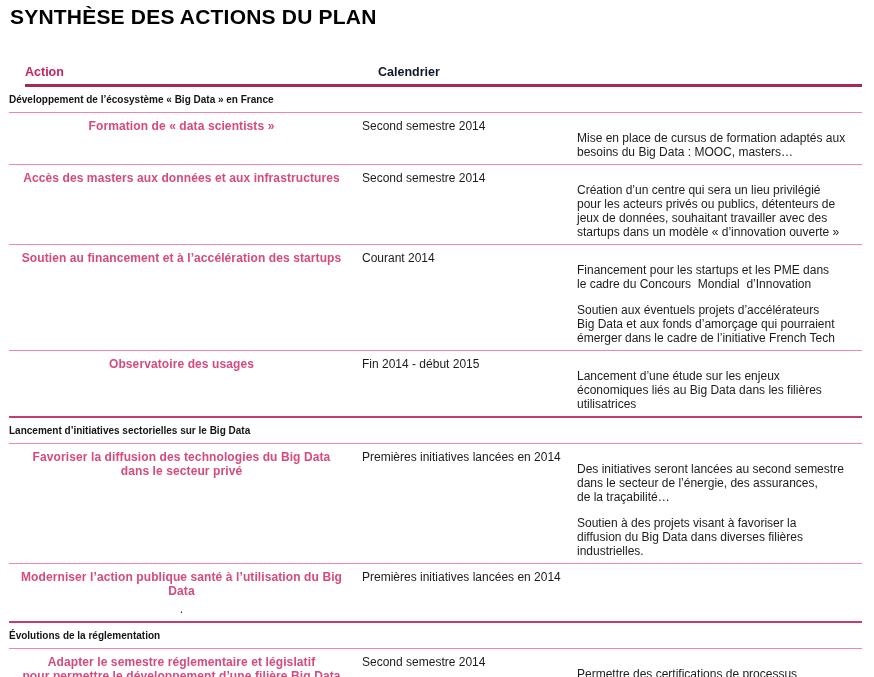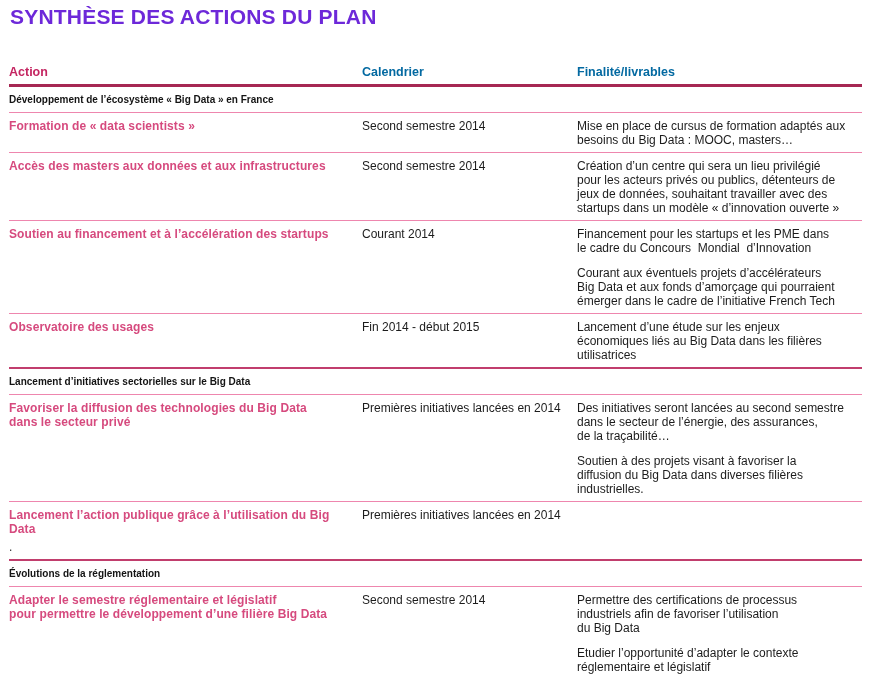--- a/index.html
+++ b/index.html
@@ -19,36 +19,37 @@
     color:var(--ink);
     -webkit-font-smoothing:antialiased;
   }
   .doc{padding:6px 12px 0 9px;}
   h1.page-title{
     margin:0 0 0 1px;
     font-size:21px;
     line-height:22px;
     font-weight:bold;
     letter-spacing:0.2px;
-    color:#6d28d9;
+    color:#000000;
   }
   .table{margin-top:37px;}
   .grid-row{
     display:grid;
     grid-template-columns:353px 215px 1fr;
   }
   .header-row{
     padding-bottom:4px;
     border-bottom:3px solid var(--line-dark);
+    margin-left:16px;
   }
   .header-row .hcol{
     font-size:12.5px;
     line-height:15px;
     font-weight:bold;
-    color:#0369a1;
+    color:#0f172a;
     white-space:pre-wrap;
   }
   .header-row .hcol.action{color:var(--pink-header);}
   .section-row{
     padding:6px 0 5px 0;
     border-bottom:1.5px solid var(--line-light);
     font-size:10px;
     line-height:14px;
     font-weight:bold;
     color:#141414;
@@ -58,37 +59,36 @@
     padding:6px 0 5px 0;
     border-bottom:1.5px solid var(--line-light);
   }
   .row.no-bottom{border-bottom:none;}
   .cell{
     font-size:12px;
     line-height:14px;
     white-space:pre-wrap;
     padding-right:8px;
   }
-  .cell.action{color:var(--pink-link);font-weight:bold;letter-spacing:0.1px;}
+  .cell.action{color:var(--pink-link);font-weight:bold;letter-spacing:0.1px;text-align:center;}
   .cell.action .note{color:#333;font-weight:normal;margin-top:4px;}
   .cell.calendrier{color:var(--ink);}
-  .cell.finalite p{margin:0 0 11px 0;}
+  .cell.finalite p{margin:12px 0 11px 0;}
   .cell.finalite p:last-child{margin-bottom:0;}
 </style>
 </head>
 <body>
 
 <div class="doc">
   <h1 class="page-title">SYNTHÈSE DES ACTIONS DU PLAN</h1>
 
   <div class="table">
     <div class="grid-row header-row">
       <div class="hcol action">Action</div>
       <div class="hcol">Calendrier</div>
-      <div class="hcol">Finalité/livrables</div>
     </div>
     <div id="table-body">
         <div class="section-row">Développement de l’écosystème « Big Data » en France</div>
         <div class="grid-row row">
           <div class="cell action"><div>Formation de « data scientists »</div></div>
           <div class="cell calendrier">Second semestre 2014</div>
           <div class="cell finalite"><p>Mise en place de cursus de formation adaptés aux
 besoins du Big Data : MOOC, masters…</p></div>
         </div>
         <div class="grid-row row">
@@ -96,21 +96,21 @@
           <div class="cell calendrier">Second semestre 2014</div>
           <div class="cell finalite"><p>Création d’un centre qui sera un lieu privilégié
 pour les acteurs privés ou publics, détenteurs de
 jeux de données, souhaitant travailler avec des
 startups dans un modèle « d’innovation ouverte »</p></div>
         </div>
         <div class="grid-row row">
           <div class="cell action"><div>Soutien au financement et à l’accélération des startups</div></div>
           <div class="cell calendrier">Courant 2014</div>
           <div class="cell finalite"><p>Financement pour les startups et les PME dans
-le cadre du Concours  Mondial  d’Innovation</p><p>Courant aux éventuels projets d’accélérateurs
+le cadre du Concours  Mondial  d’Innovation</p><p>Soutien aux éventuels projets d’accélérateurs
 Big Data et aux fonds d’amorçage qui pourraient
 émerger dans le cadre de l’initiative French Tech</p></div>
         </div>
         <div class="grid-row row no-bottom">
           <div class="cell action"><div>Observatoire des usages</div></div>
           <div class="cell calendrier">Fin 2014 - début 2015</div>
           <div class="cell finalite"><p>Lancement d’une étude sur les enjeux
 économiques liés au Big Data dans les filières
 utilisatrices</p></div>
         </div>
@@ -119,21 +119,21 @@
           <div class="cell action"><div>Favoriser la diffusion des technologies du Big Data
 dans le secteur privé</div></div>
           <div class="cell calendrier">Premières initiatives lancées en 2014</div>
           <div class="cell finalite"><p>Des initiatives seront lancées au second semestre
 dans le secteur de l’énergie, des assurances,
 de la traçabilité…</p><p>Soutien à des projets visant à favoriser la
 diffusion du Big Data dans diverses filières
 industrielles.</p></div>
         </div>
         <div class="grid-row row no-bottom">
-          <div class="cell action"><div>Lancement l’action publique grâce à l’utilisation du Big Data</div><div class="note">.</div></div>
+          <div class="cell action"><div>Moderniser l’action publique santé à l’utilisation du Big Data</div><div class="note">.</div></div>
           <div class="cell calendrier">Premières initiatives lancées en 2014</div>
         </div>
         <div class="section-row with-top">Évolutions de la réglementation</div>
         <div class="grid-row row no-bottom">
           <div class="cell action"><div>Adapter le semestre réglementaire et législatif
 pour permettre le développement d’une filière Big Data</div></div>
           <div class="cell calendrier">Second semestre 2014</div>
           <div class="cell finalite"><p>Permettre des certifications de processus
 industriels afin de favoriser l’utilisation
 du Big Data</p><p>Etudier l’opportunité d’adapter le contexte

